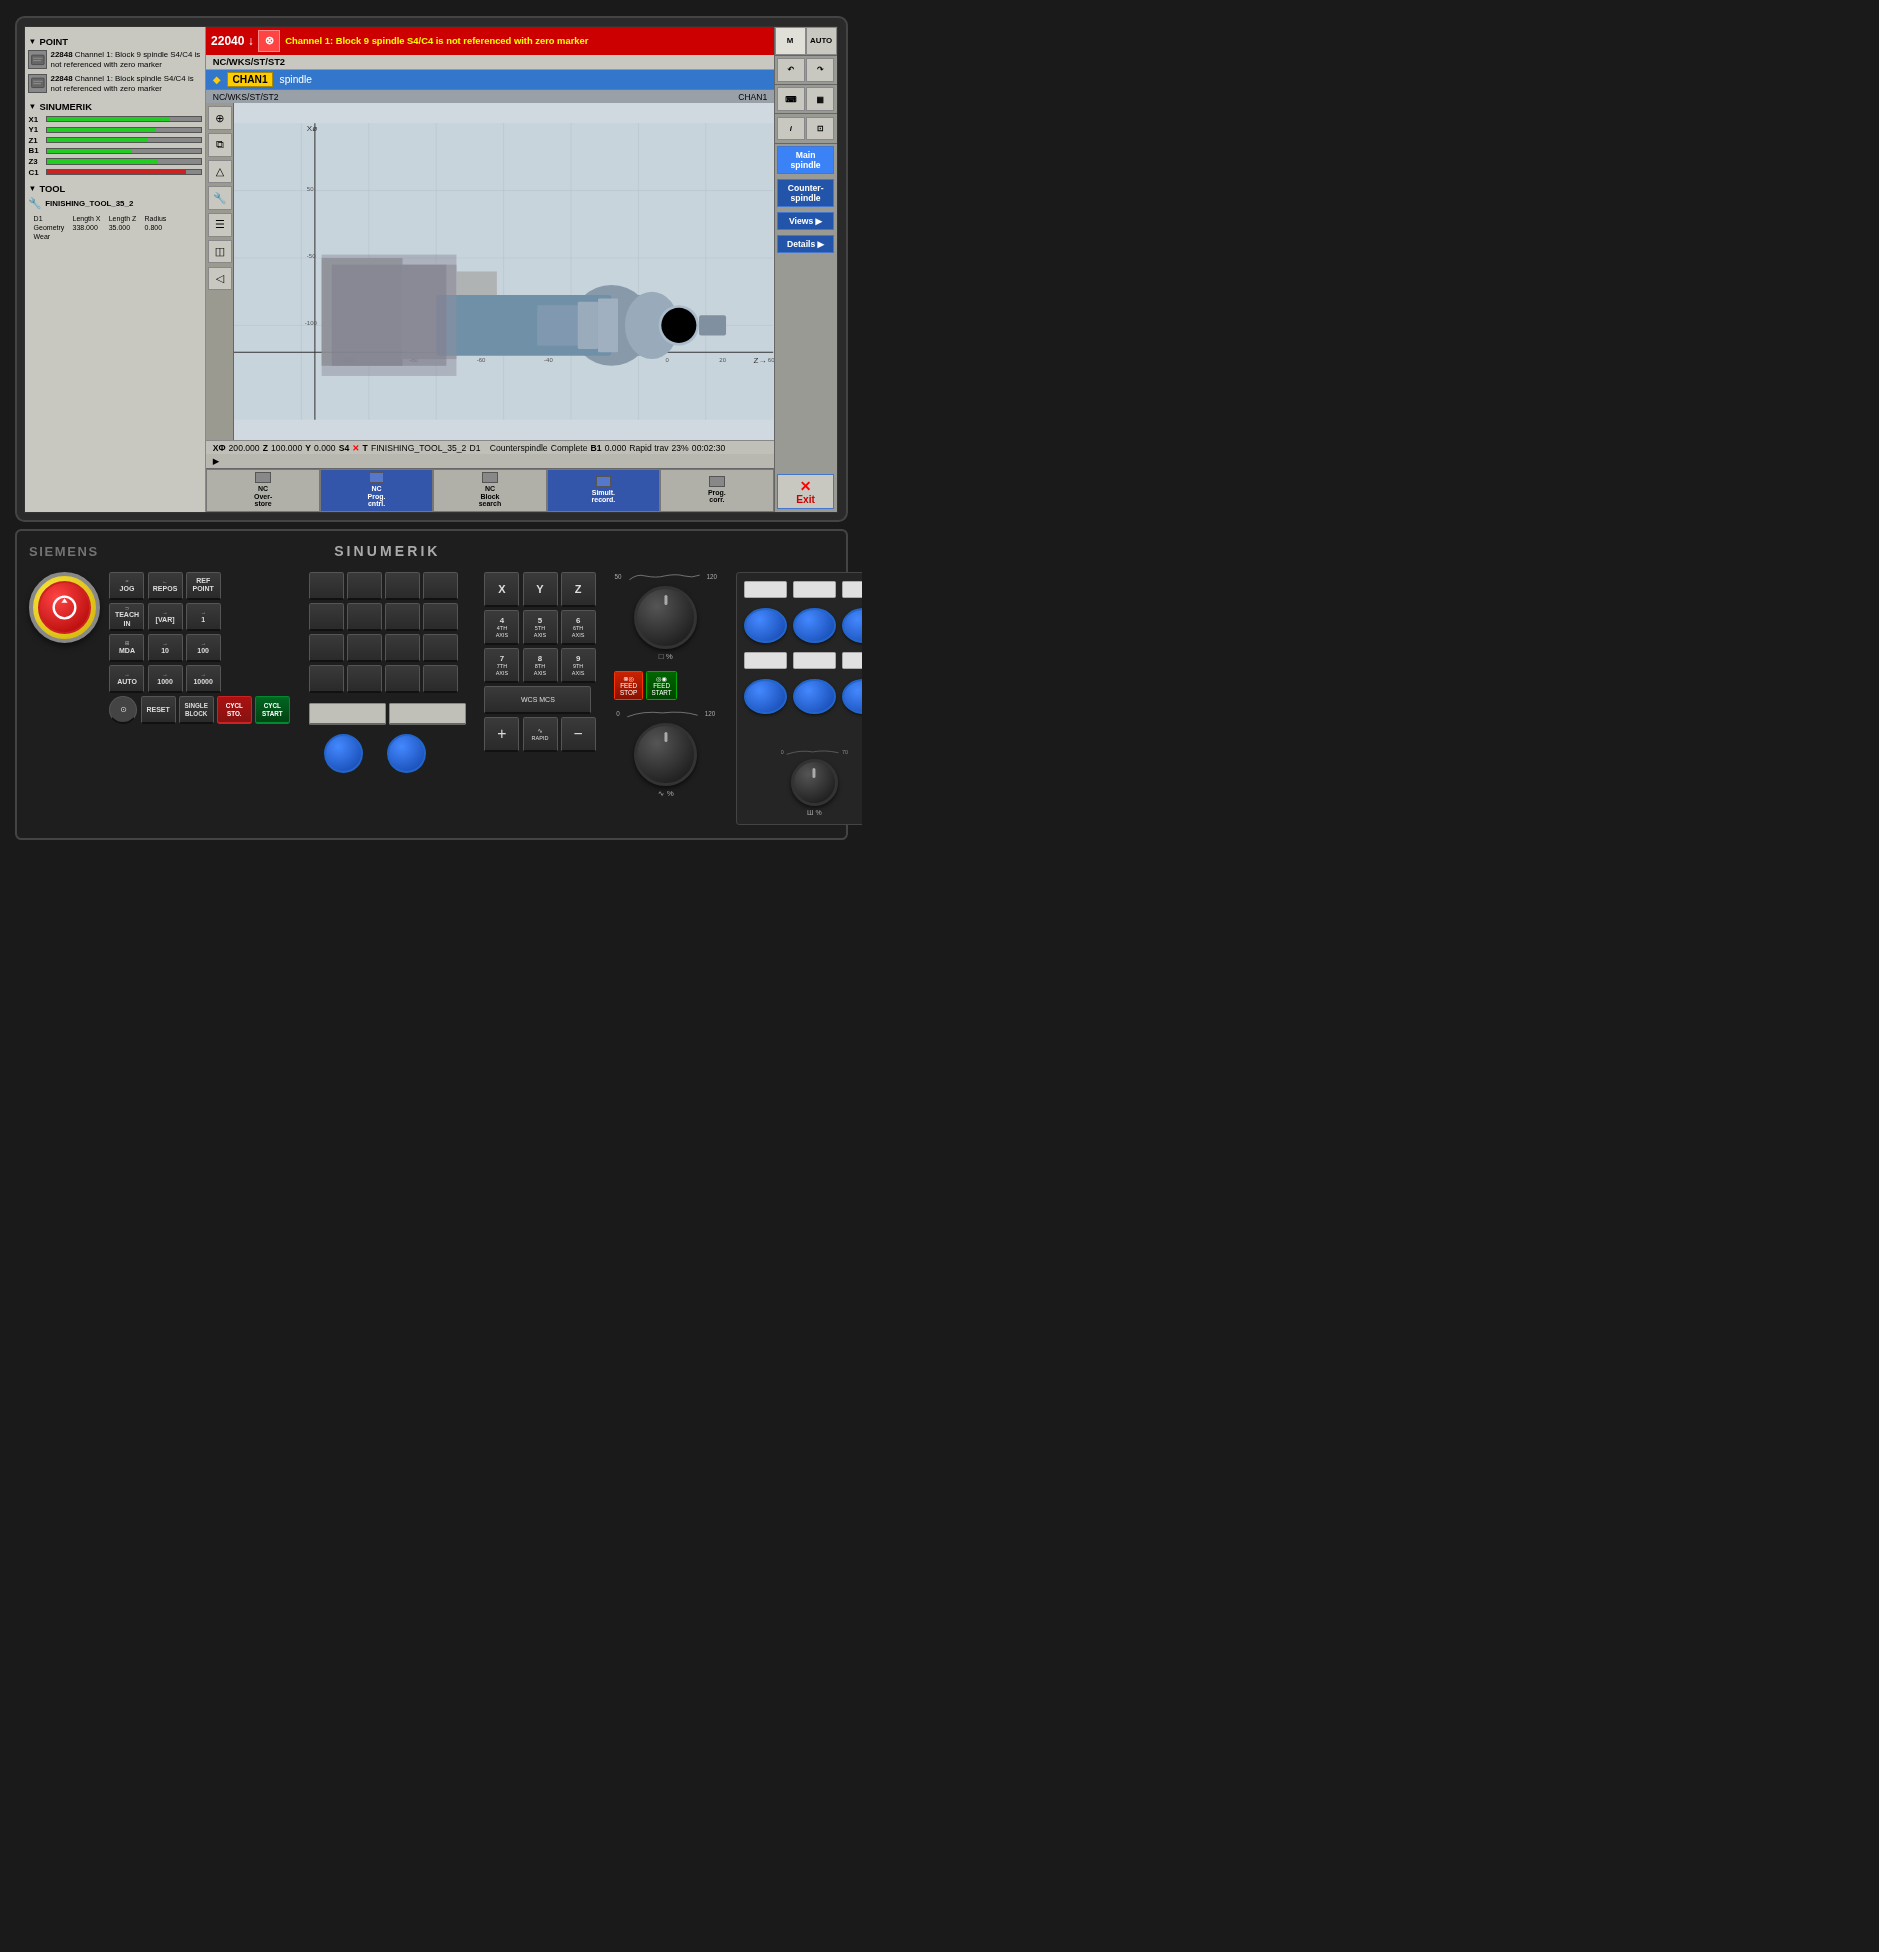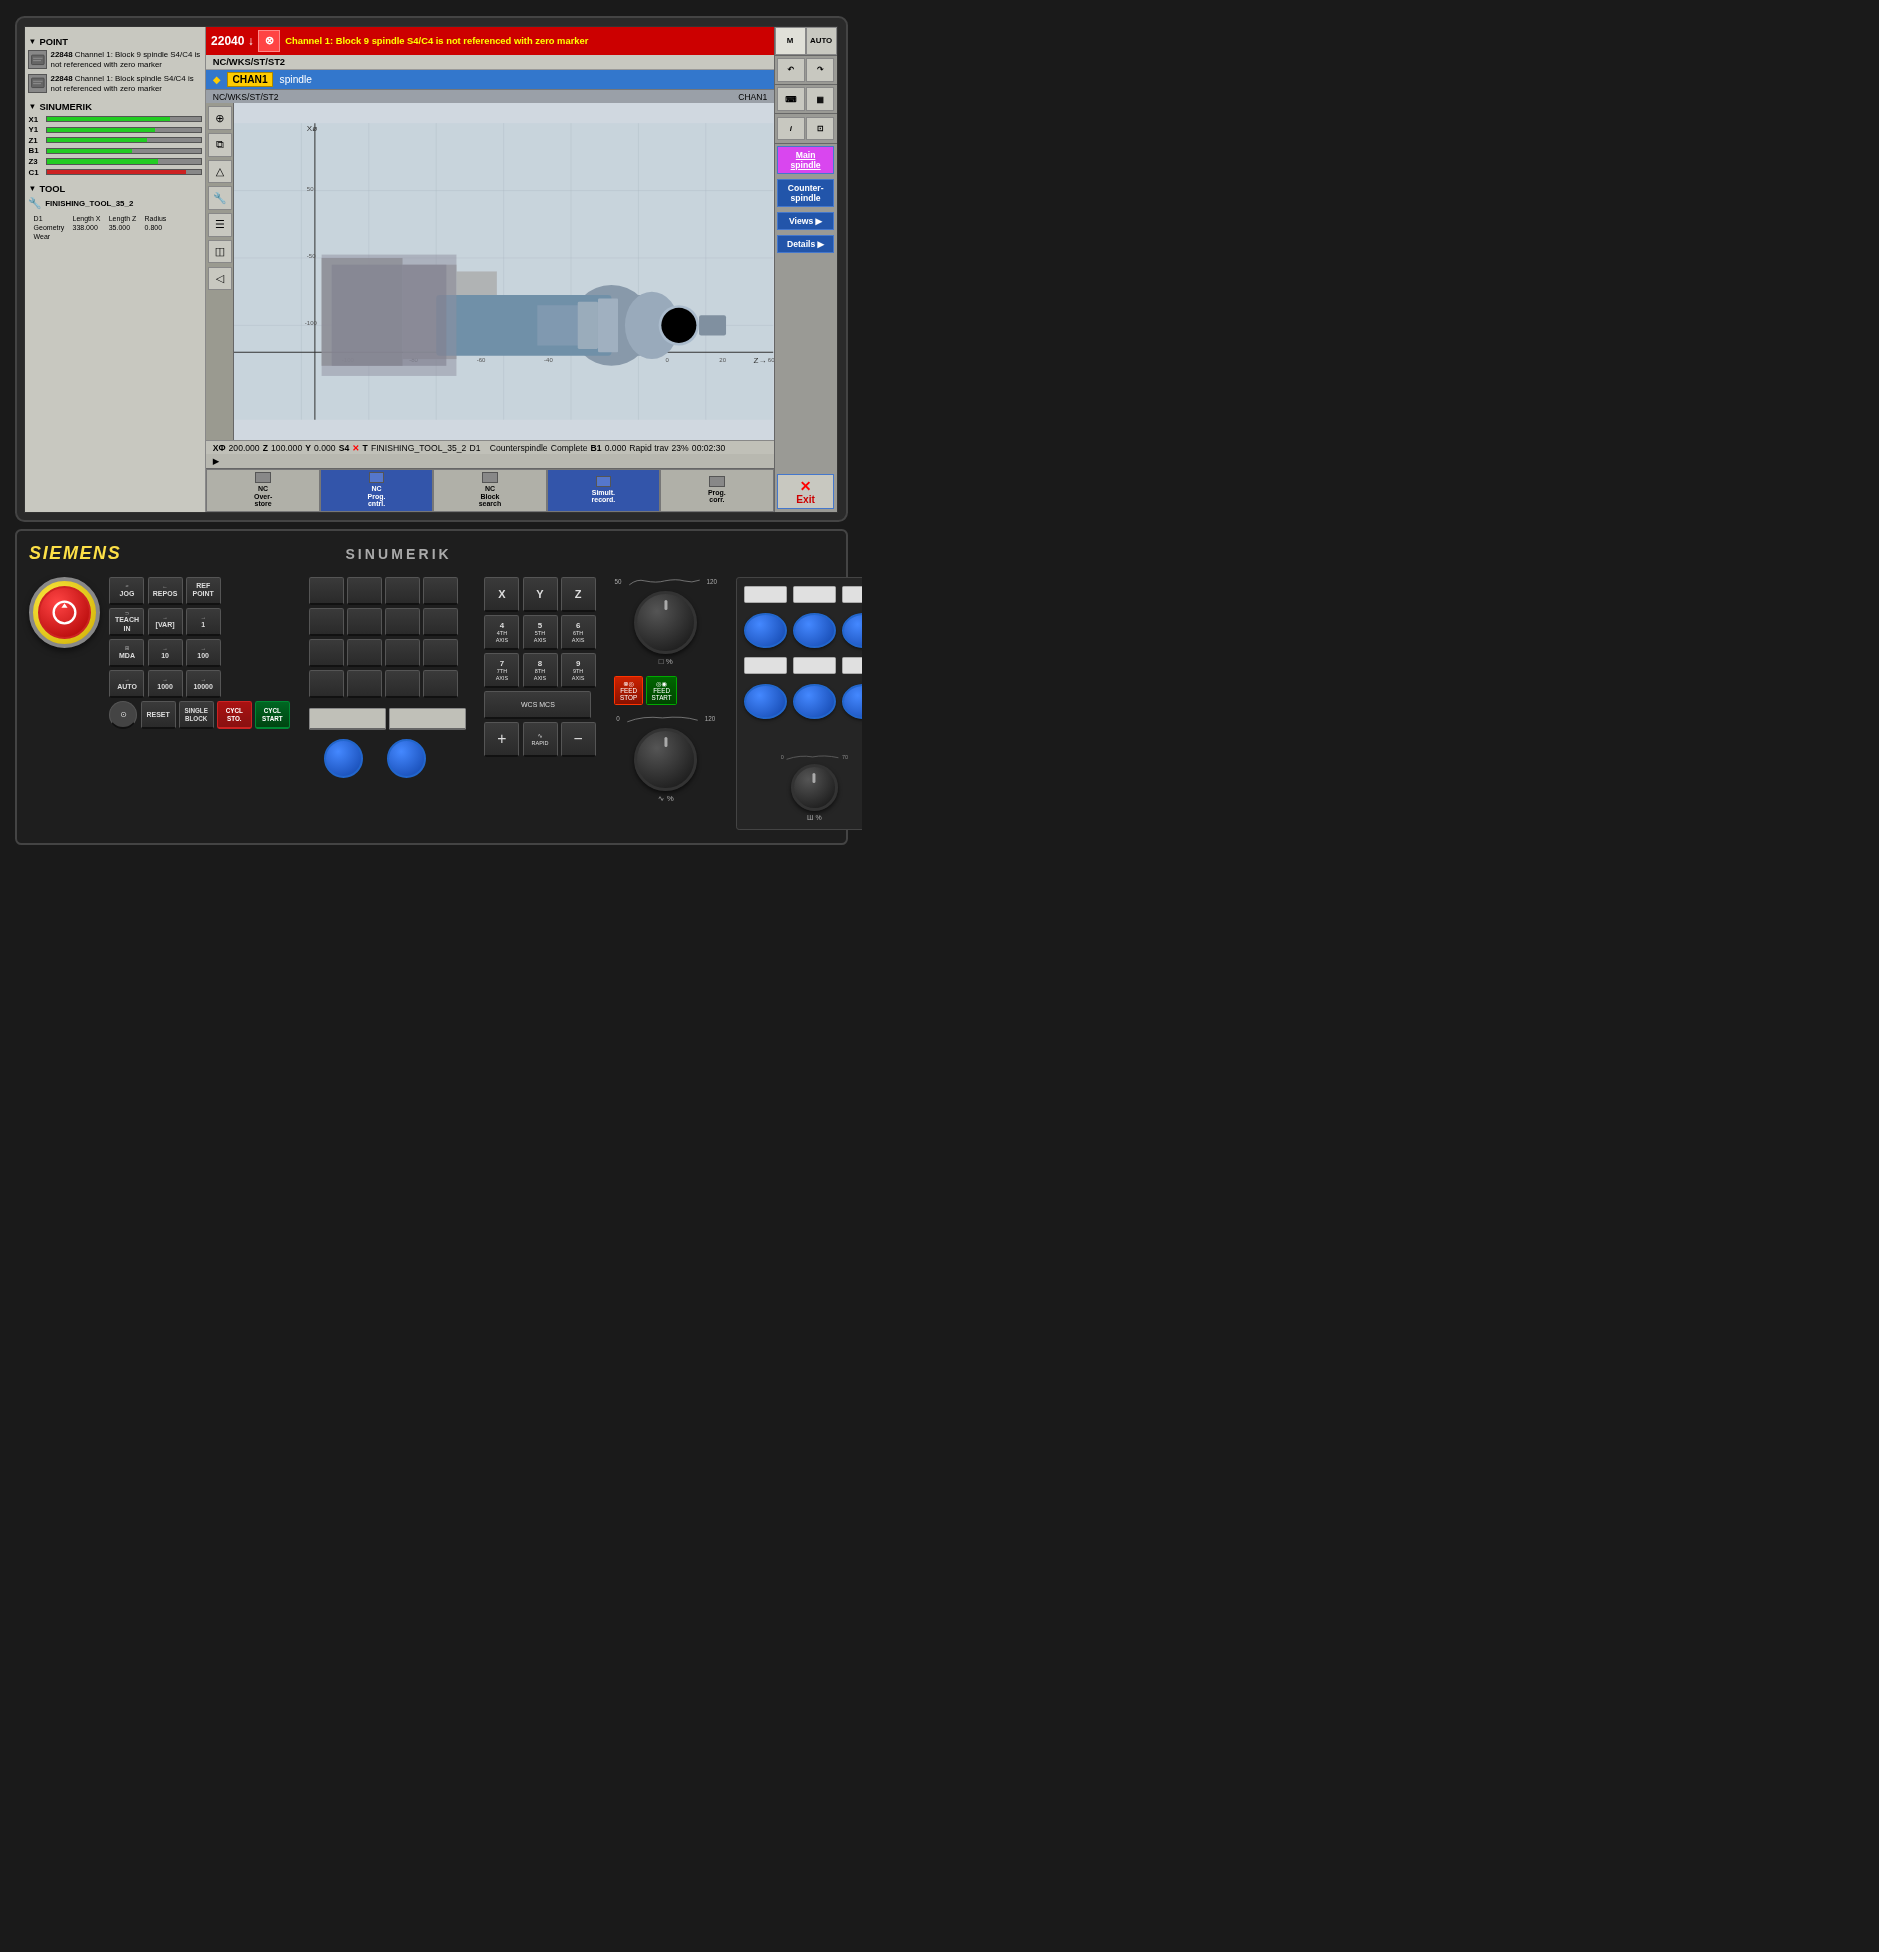--- a/index.html
+++ b/index.html
@@ -169,21 +169,21 @@
       background: #2255aa;
       color: white;
       border: 0.8px solid #4477cc;
       margin: 2.4px;
       padding: 3.1px 1.6px;
       font-size: 8.6px;
       font-weight: bold;
       text-align: center;
       cursor: pointer;
     }
-    .r-btn.active { background: #d946ef; text-decoration: underline; }
+    .r-btn.active { background: #3b82f6; }
     .r-btn.exit {
       background: #c8c8c0;
       color: #cc0000;
       font-size: 10.2px;
     }
 
     
     .path-bar {
       background: #c8c8c0;
       padding: 1.6px 6.3px;
@@ -325,21 +325,21 @@
       flex-direction: column;
       gap: 6.3px;
     }
 
     .kb-brand-row {
       display: flex;
       justify-content: space-between;
       align-items: center;
       margin-bottom: 6.3px;
     }
-    .brand-siemens { color: #fde047; font-size: 18px; font-weight: bold; letter-spacing: 1.6px; font-style: italic; }
+    .brand-siemens { color: #737373; font-size: 13px; font-weight: bold; letter-spacing: 1.6px; }
     .brand-sinumerik { color: #aaa; font-size: 14px; font-weight: bold; letter-spacing: 3.1px; }
 
     .kb-main-row {
       display: flex;
       gap: 9.4px;
       align-items: flex-start;
     }
 
     
     .estop-area {

